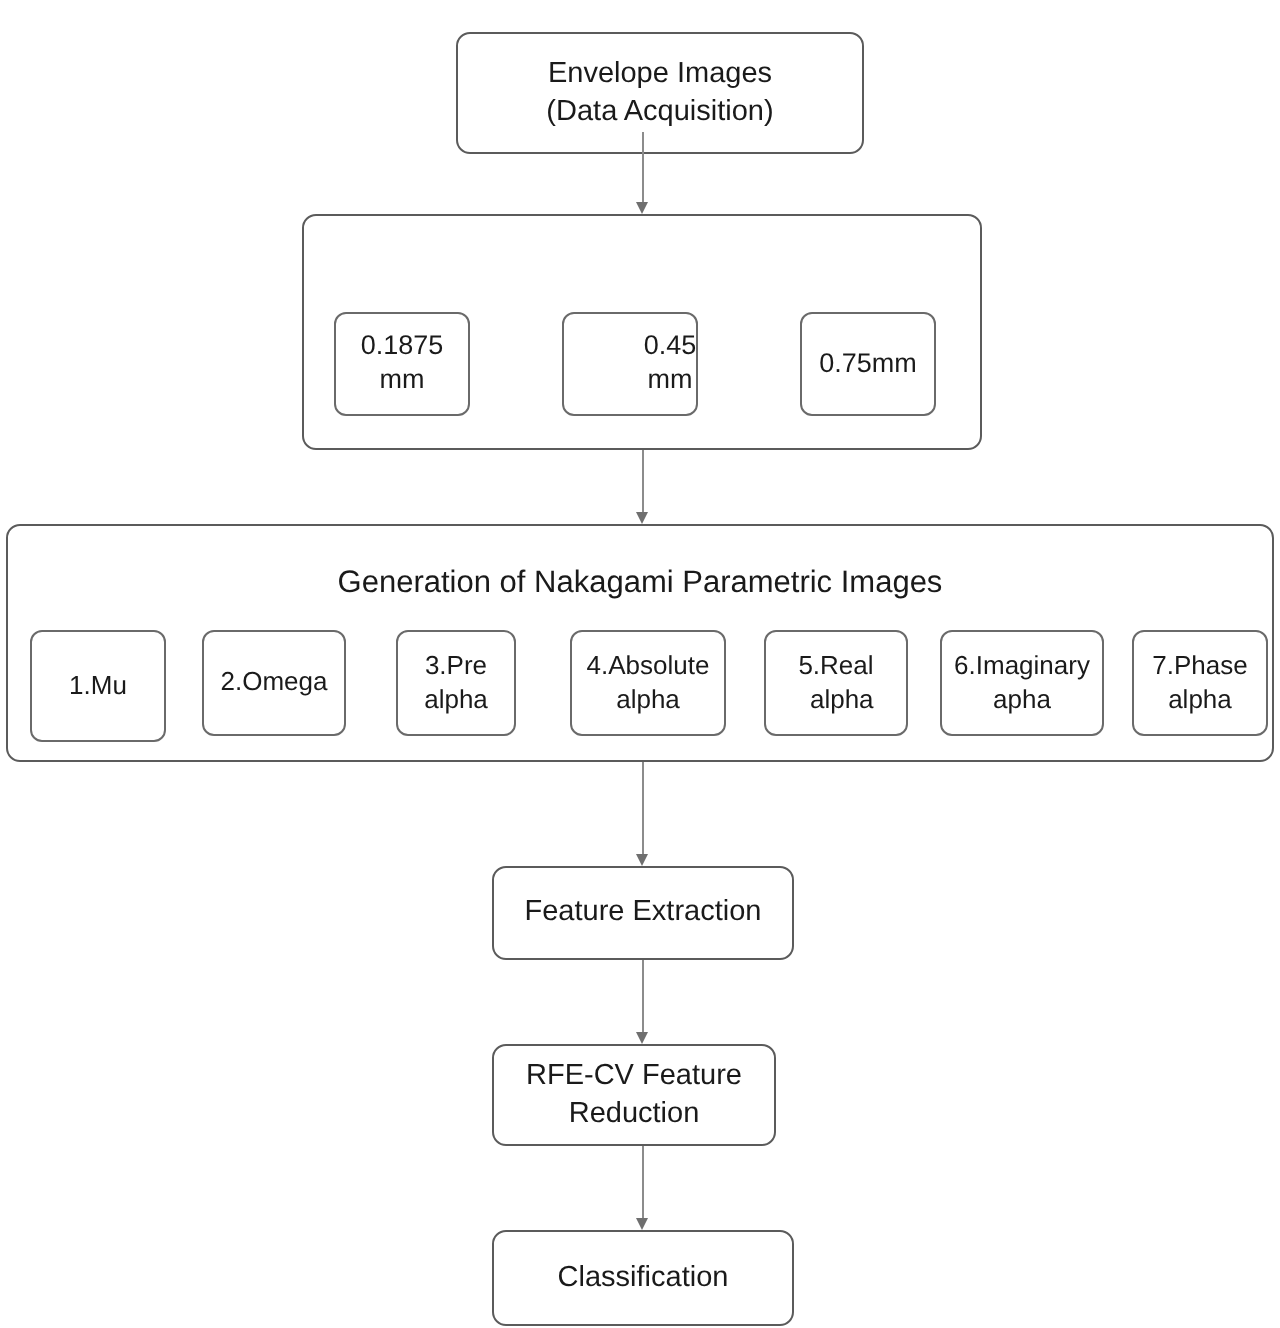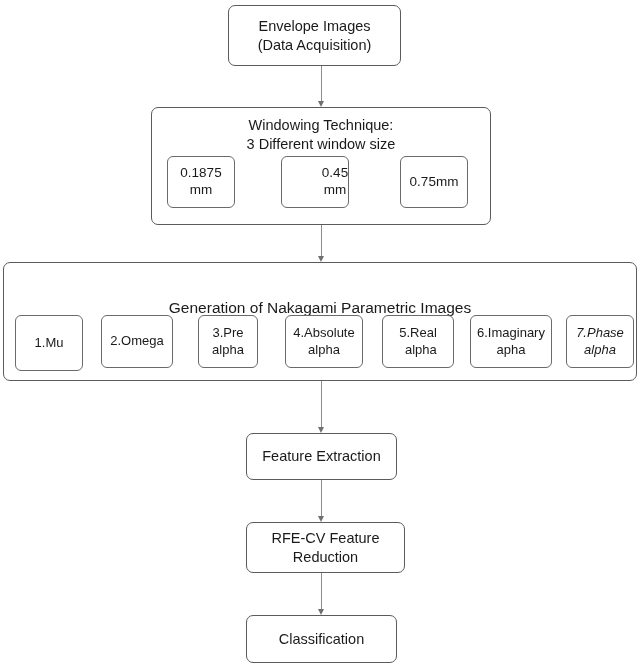--- a/index.html
+++ b/index.html
@@ -61,33 +61,31 @@
     left:-3.2px;
     width:0;height:0;
     border-left:3.8px solid transparent;
     border-right:3.8px solid transparent;
     border-top:6px solid #6f6f6f;
   }
 </style>
 </head>
 <body>
 
-<div class="node" style="left:228px;top:5px;width:173px;height:61px;font-size:14.5px;">
+<div class="node" style="left:228px;top:16px;width:204px;height:61px;font-size:14.5px;">
   <span>Envelope Images
 (Data Acquisition)</span>
 </div>
 
 <div class="arrow" style="left:321px;top:66px;height:41px;">
   <div class="shaft" style="height:35px;"></div>
   <div class="head" style="top:35px;"></div>
 </div>
 
 <div class="container" style="left:151px;top:107px;width:340px;height:118px;">
-  <div class="container-title" style="top:8px;font-size:14.5px;">Windowing Technique:
-3 Different window size</div>
 
   <div class="sub" style="left:15px;top:48px;width:68px;height:52px;font-size:13.5px;">
     <span>0.1875
 mm</span>
   </div>
 
   <div class="sub" style="left:129px;top:48px;width:68px;height:52px;font-size:13.5px;padding-left:40px;">
     <span>0.45 mm</span>
   </div>
 
@@ -95,21 +93,21 @@
     <span>0.75mm</span>
   </div>
 </div>
 
 <div class="arrow" style="left:321px;top:225px;height:37px;">
   <div class="shaft" style="height:31px;"></div>
   <div class="head" style="top:31px;"></div>
 </div>
 
 <div class="container" style="left:3px;top:262px;width:634px;height:119px;">
-  <div class="container-title" style="top:19px;font-size:15.5px;margin-top:16px;">Generation of Nakagami Parametric Images</div>
+  <div class="container-title" style="top:19px;font-size:15.5px;">Generation of Nakagami Parametric Images</div>
 
   <div class="sub" style="left:11px;top:52px;width:68px;height:56px;font-size:13px;">
     <span>1.Mu</span>
   </div>
 
   <div class="sub" style="left:97px;top:52px;width:72px;height:53px;font-size:13px;">
     <span>2.Omega</span>
   </div>
 
   <div class="sub" style="left:194px;top:52px;width:60px;height:53px;font-size:13px;">
@@ -125,41 +123,41 @@
   <div class="sub" style="left:378px;top:52px;width:72px;height:53px;font-size:13px;text-align:right;">
     <span>5.Real
 alpha</span>
   </div>
 
   <div class="sub" style="left:466px;top:52px;width:82px;height:53px;font-size:13px;">
     <span>6.Imaginary
 apha</span>
   </div>
 
-  <div class="sub" style="left:562px;top:52px;width:68px;height:53px;font-size:13px;font-style:italic;">
+  <div class="sub" style="left:562px;top:52px;width:68px;height:53px;font-size:13px;">
     <span>7.Phase
 alpha</span>
   </div>
 </div>
 
 <div class="arrow" style="left:321px;top:381px;height:52px;">
   <div class="shaft" style="height:46px;"></div>
   <div class="head" style="top:46px;"></div>
 </div>
 
 <div class="node" style="left:246px;top:433px;width:151px;height:47px;font-size:14.5px;">
   <span>Feature Extraction</span>
 </div>
 
 <div class="arrow" style="left:321px;top:480px;height:42px;">
   <div class="shaft" style="height:36px;"></div>
   <div class="head" style="top:36px;"></div>
 </div>
 
-<div class="node" style="left:246px;top:522px;width:159px;height:51px;font-size:14.5px;">
+<div class="node" style="left:246px;top:522px;width:142px;height:51px;font-size:14.5px;">
   <span>RFE-CV Feature
 Reduction</span>
 </div>
 
 <div class="arrow" style="left:321px;top:573px;height:42px;">
   <div class="shaft" style="height:36px;"></div>
   <div class="head" style="top:36px;"></div>
 </div>
 
 <div class="node" style="left:246px;top:615px;width:151px;height:48px;font-size:14.5px;">

